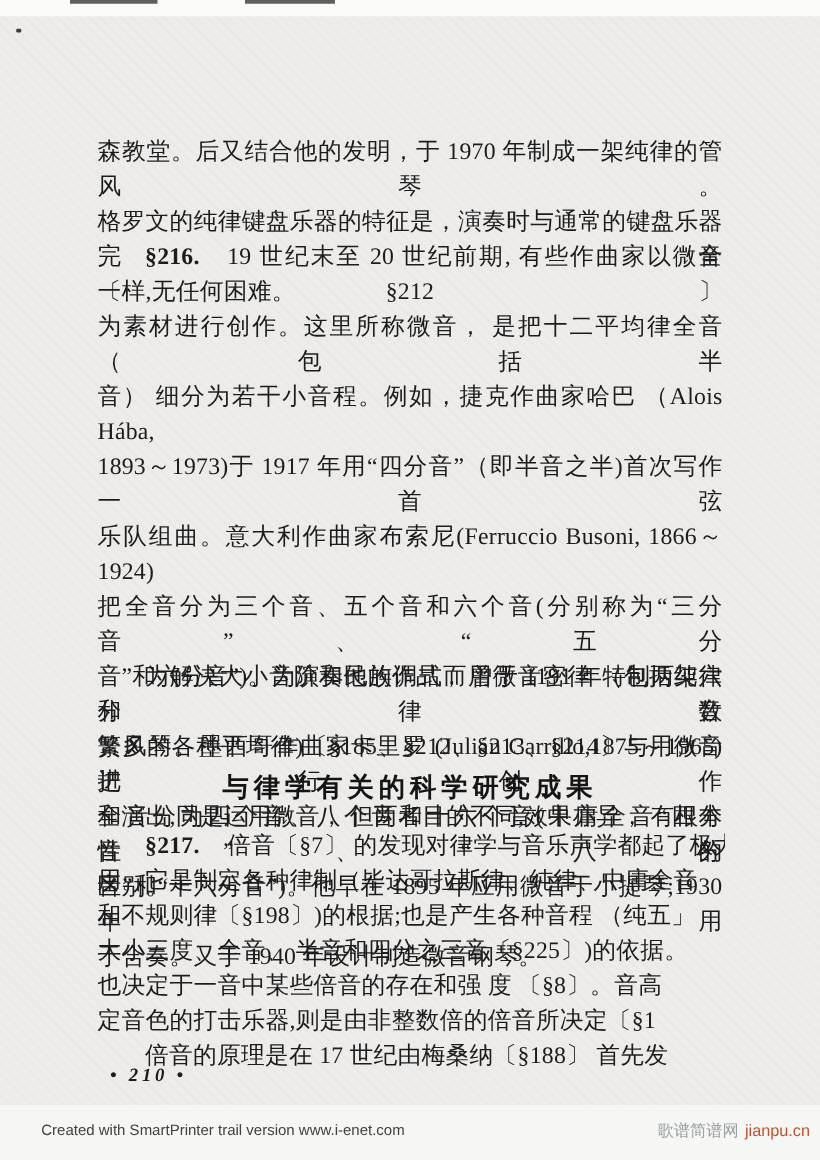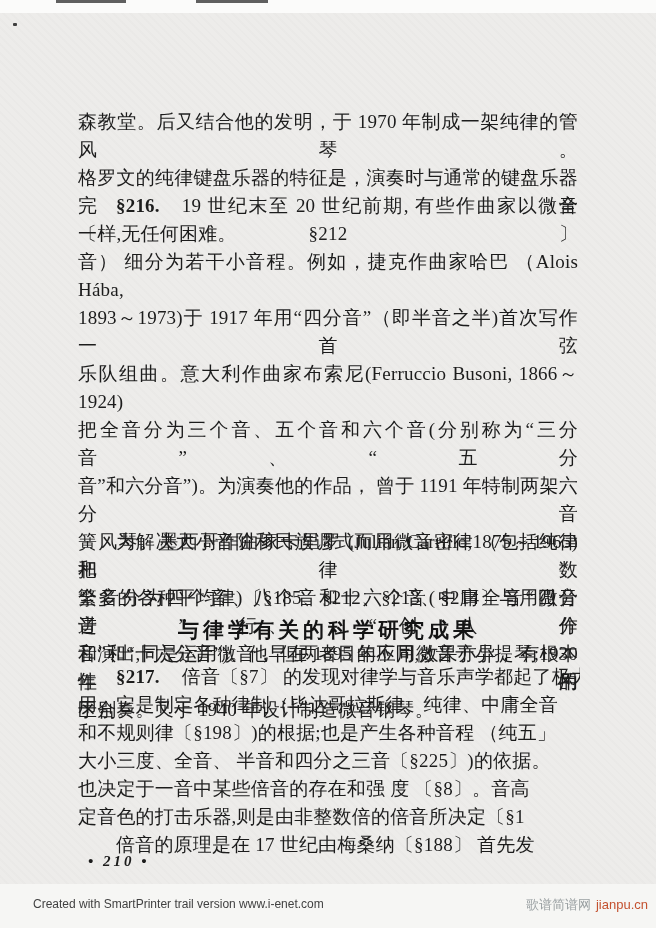--- a/index.html
+++ b/index.html
@@ -70,20 +70,21 @@
   <div class="bottom-strip"></div>
 
   <div class="tblock blk-para1">
     <div class="line just">森教堂。后又结合他的发明，于 1970 年制成一架纯律的管风琴。</div>
     <div class="line just">格罗文的纯律键盘乐器的特征是，演奏时与通常的键盘乐器完全</div>
     <div class="line">一样,无任何困难。</div>
   </div>
 
   <div class="tblock blk-para2">
     <div class="line just indent"><span class="sec">§216.</span><span>19 世纪末至 20 世纪前期, 有些作曲家以微音〔§212〕</span></div>
+    <div class="line just">为素材进行创作。这里所称微音， 是把十二平均律全音 （包括半</div>
     <div class="line just">音） 细分为若干小音程。例如，捷克作曲家哈巴 （Alois Hába,</div>
     <div class="line just">1893～1973)于 1917 年用“四分音”（即半音之半)首次写作一首弦</div>
     <div class="line just">乐队组曲。意大利作曲家布索尼(Ferruccio Busoni, 1866～1924)</div>
     <div class="line just">把全音分为三个音、五个音和六个音(分别称为“三分音”、“五分</div>
     <div class="line just">音”和六分音”)。为演奏他的作品， 曾于 1191 年特制两架六分音</div>
     <div class="line just">簧风琴。墨西哥作曲家卡里罗 (Julián Carrillo,1875～1965) 把</div>
     <div class="line just">全音分为四个音、八个音和十六个音(中庸全音“四分音”、“八分</div>
     <div class="line just">音”和“十六分音”)。他早在 1895 年应用微音于小提琴;1930年用</div>
     <div class="line">于合奏。又于 1940 年设计制造微音钢琴。</div>
   </div>

